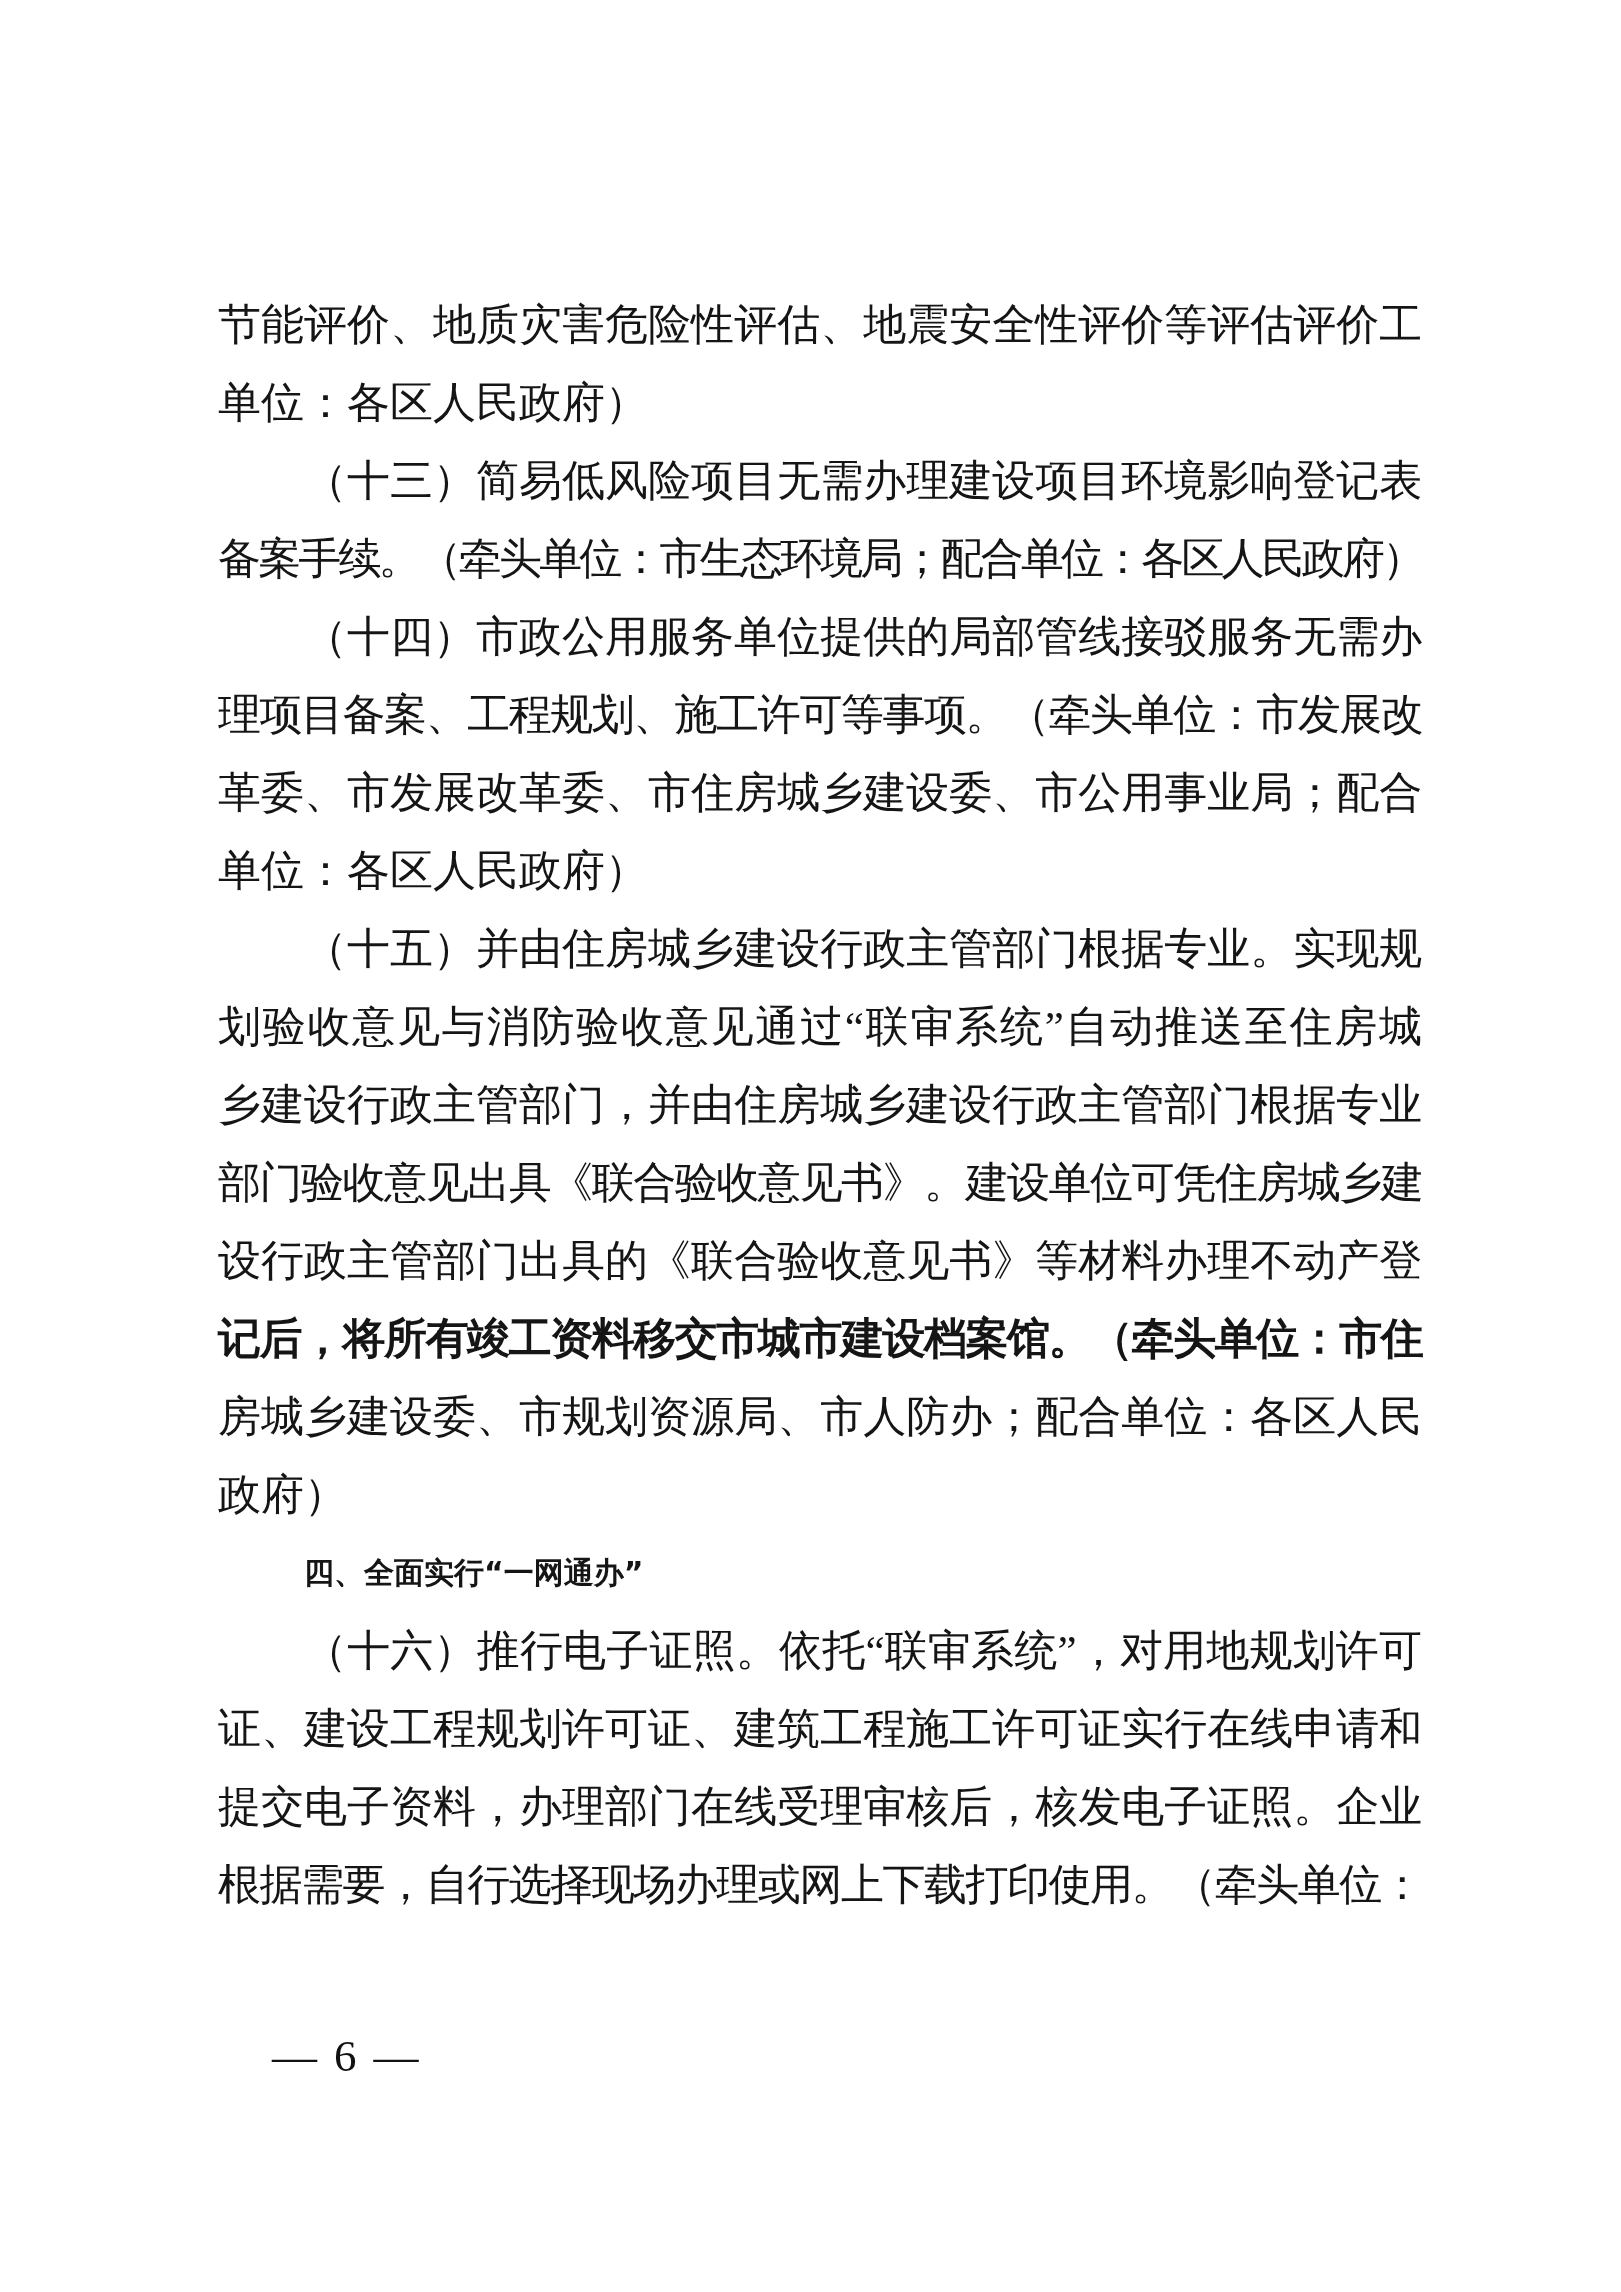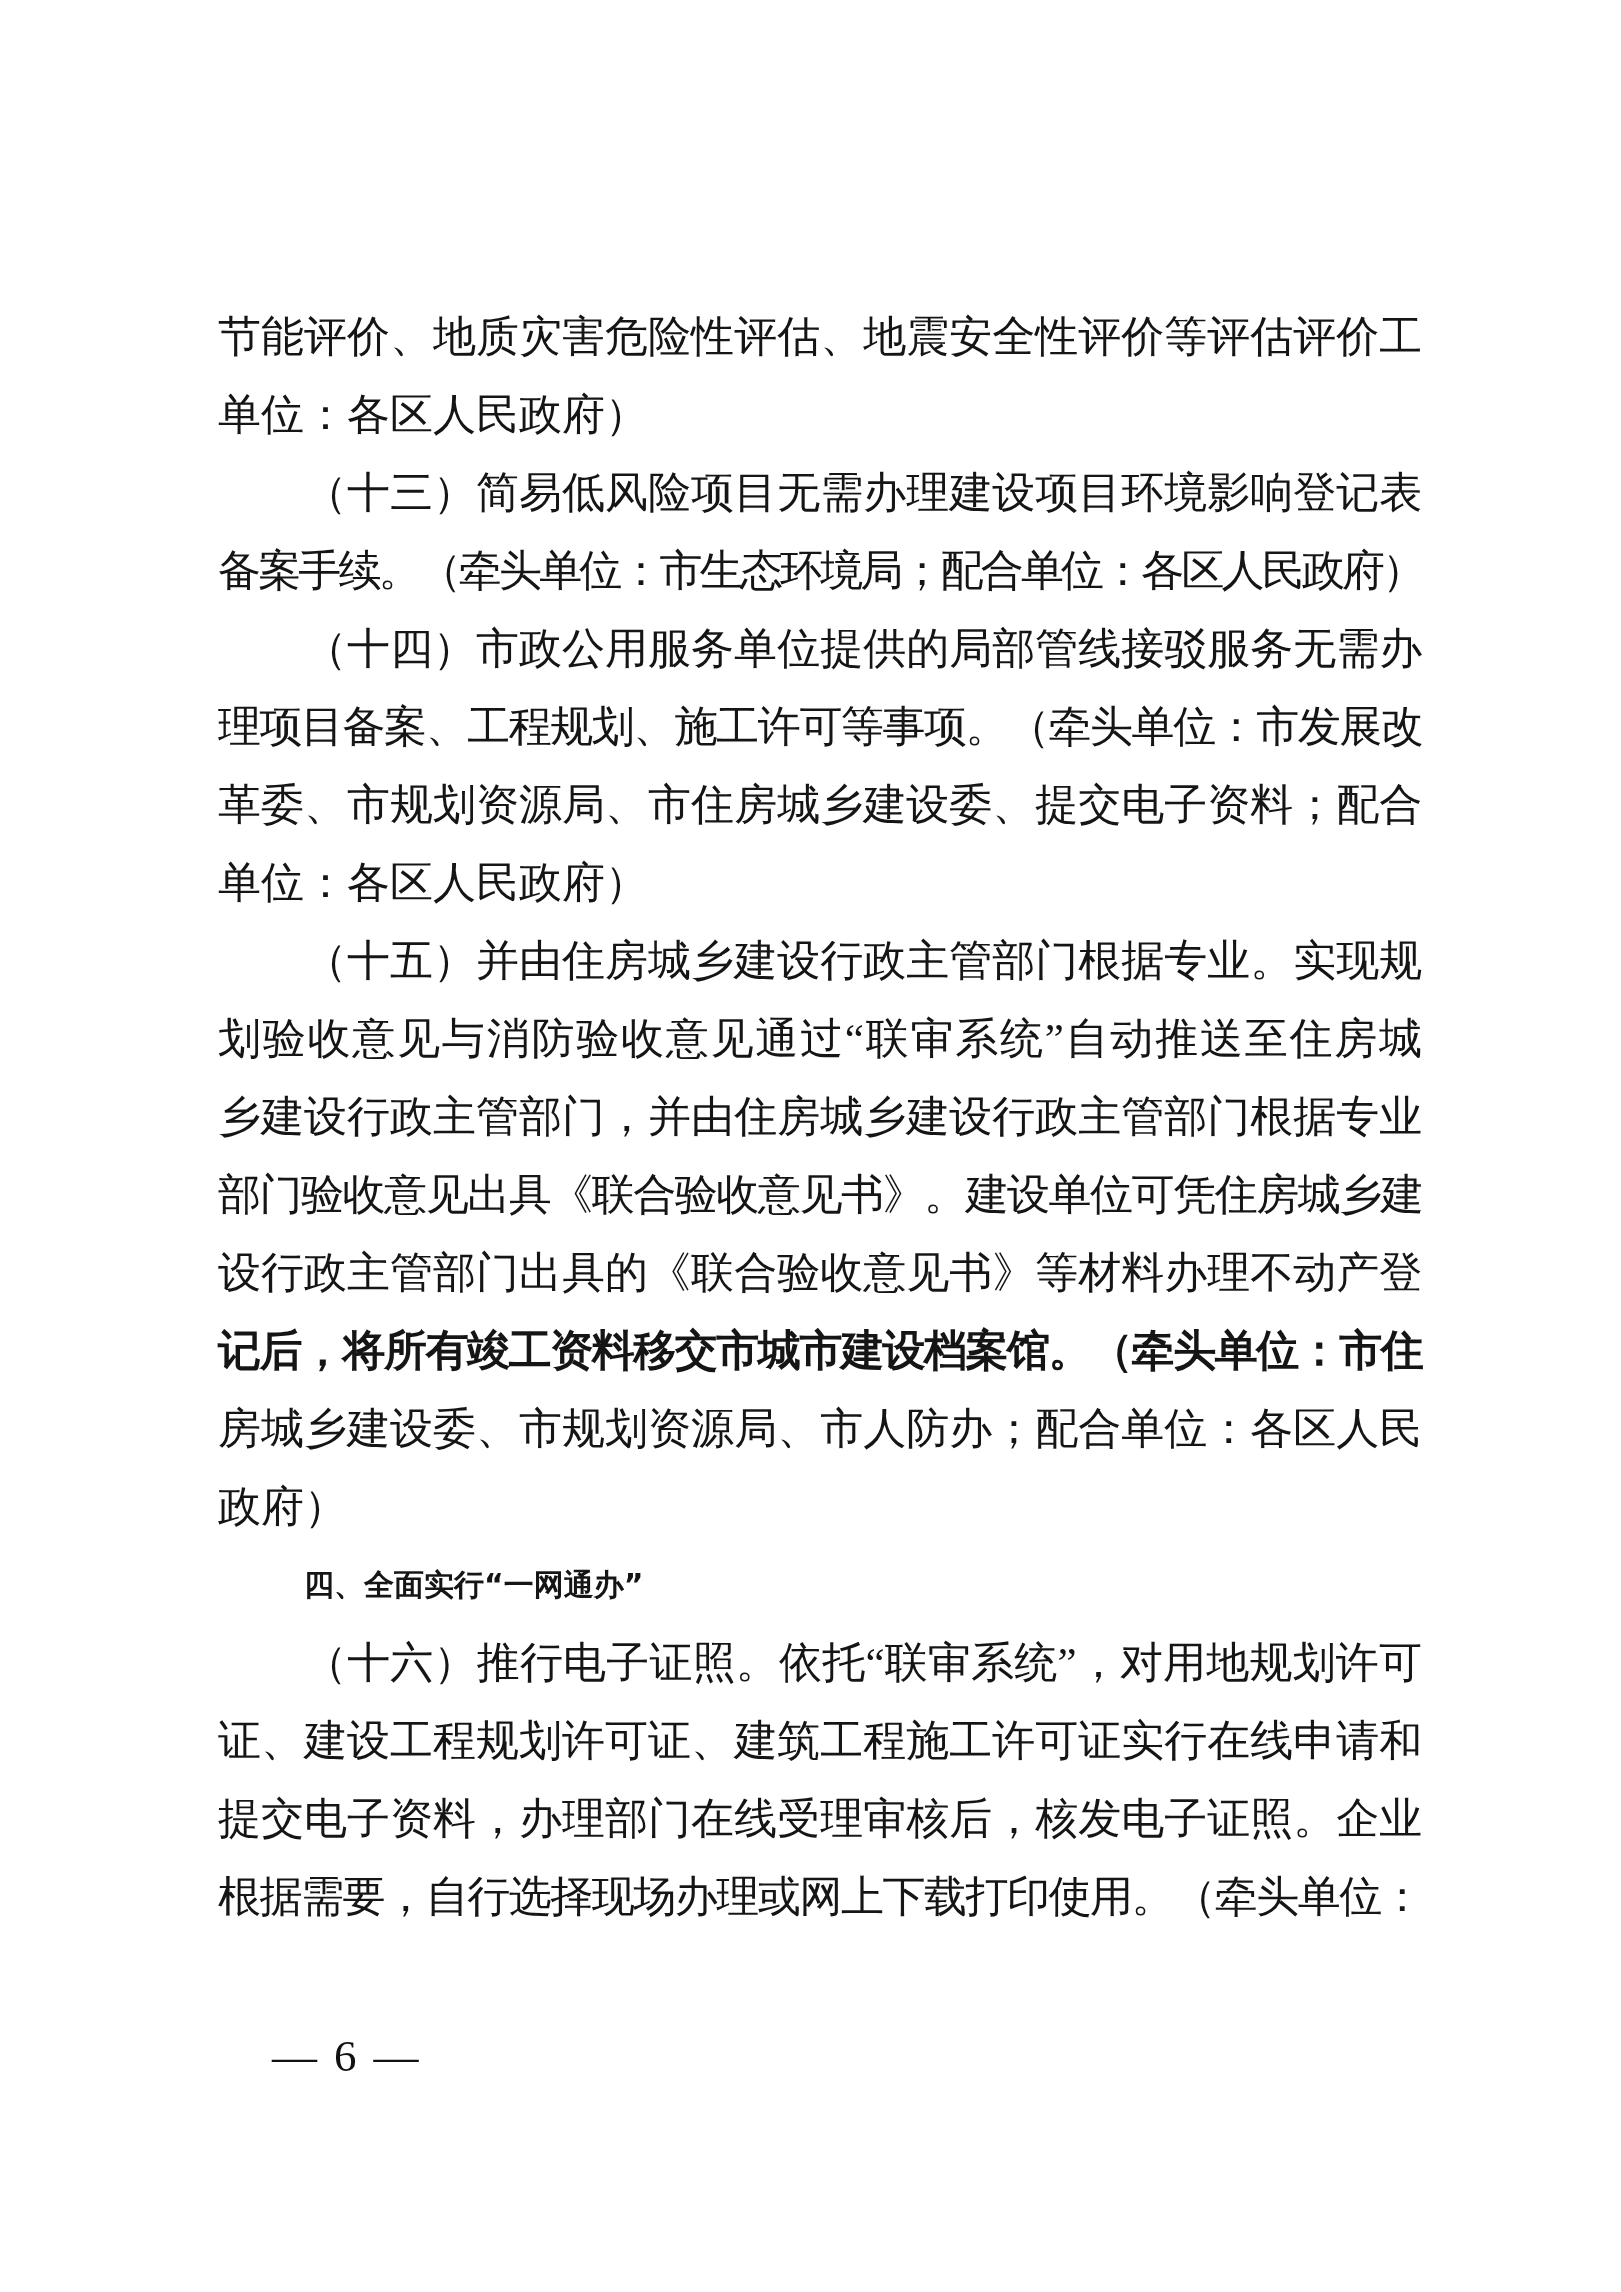--- a/index.html
+++ b/index.html
@@ -10,21 +10,21 @@
   .page {
     position: relative;
     width: 1621px;
     height: 2293px;
     background: #ffffff;
     overflow: hidden;
   }
   .doc-body {
     position: absolute;
     left: 218px;
-    top: 298px;
+    top: 286px;
     width: 1204px;
   }
   .line {
     height: 78px;
     line-height: 78px;
     font-size: 43px;
     color: #151515;
     font-family: "Liberation Serif", "DejaVu Serif", serif;
     white-space: nowrap;
     text-align: justify;
@@ -59,21 +59,21 @@
 <body>
 
 <div class="page">
   <div class="doc-body">
       <div class="line fill" style="letter-spacing: -0.3px;">节能评价、地质灾害危险性评估、地震安全性评价等评估评价工</div>
       <div class="line">单位：各区人民政府）</div>
       <div class="line indent fill" style="letter-spacing: -0.3px;">（十三）简易低风险项目无需办理建设项目环境影响登记表</div>
       <div class="line fill" style="letter-spacing: -3.2px;">备案手续。（牵头单位：市生态环境局；配合单位：各区人民政府）</div>
       <div class="line indent fill" style="letter-spacing: -0.3px;">（十四）市政公用服务单位提供的局部管线接驳服务无需办</div>
       <div class="line fill" style="letter-spacing: -1.8px;">理项目备案、工程规划、施工许可等事项。（牵头单位：市发展改</div>
-      <div class="line fill" style="letter-spacing: -0.3px;">革委、市规划资源局、市住房城乡建设委、提交电子资料；配合</div>
+      <div class="line fill" style="letter-spacing: -0.3px;">革委、市发展改革委、市住房城乡建设委、市公用事业局；配合</div>
       <div class="line">单位：各区人民政府）</div>
       <div class="line indent fill" style="letter-spacing: -0.3px;">（十五）并由住房城乡建设行政主管部门根据专业。实现规</div>
       <div class="line fill">划验收意见与消防验收意见通过“联审系统”自动推送至住房城</div>
       <div class="line fill" style="letter-spacing: -0.3px;">乡建设行政主管部门，并由住房城乡建设行政主管部门根据专业</div>
       <div class="line fill" style="letter-spacing: -1.8px;">部门验收意见出具《联合验收意见书》。建设单位可凭住房城乡建</div>
       <div class="line fill" style="letter-spacing: -0.3px;">设行政主管部门出具的《联合验收意见书》等材料办理不动产登</div>
       <div class="line fill" style="letter-spacing: -1.8px; font-weight: bold;">记后，将所有竣工资料移交市城市建设档案馆。（牵头单位：市住</div>
       <div class="line fill" style="letter-spacing: -0.3px;">房城乡建设委、市规划资源局、市人防办；配合单位：各区人民</div>
       <div class="line">政府）</div>
       <div class="line heading indent">四、全面实行“一网通办”</div>

